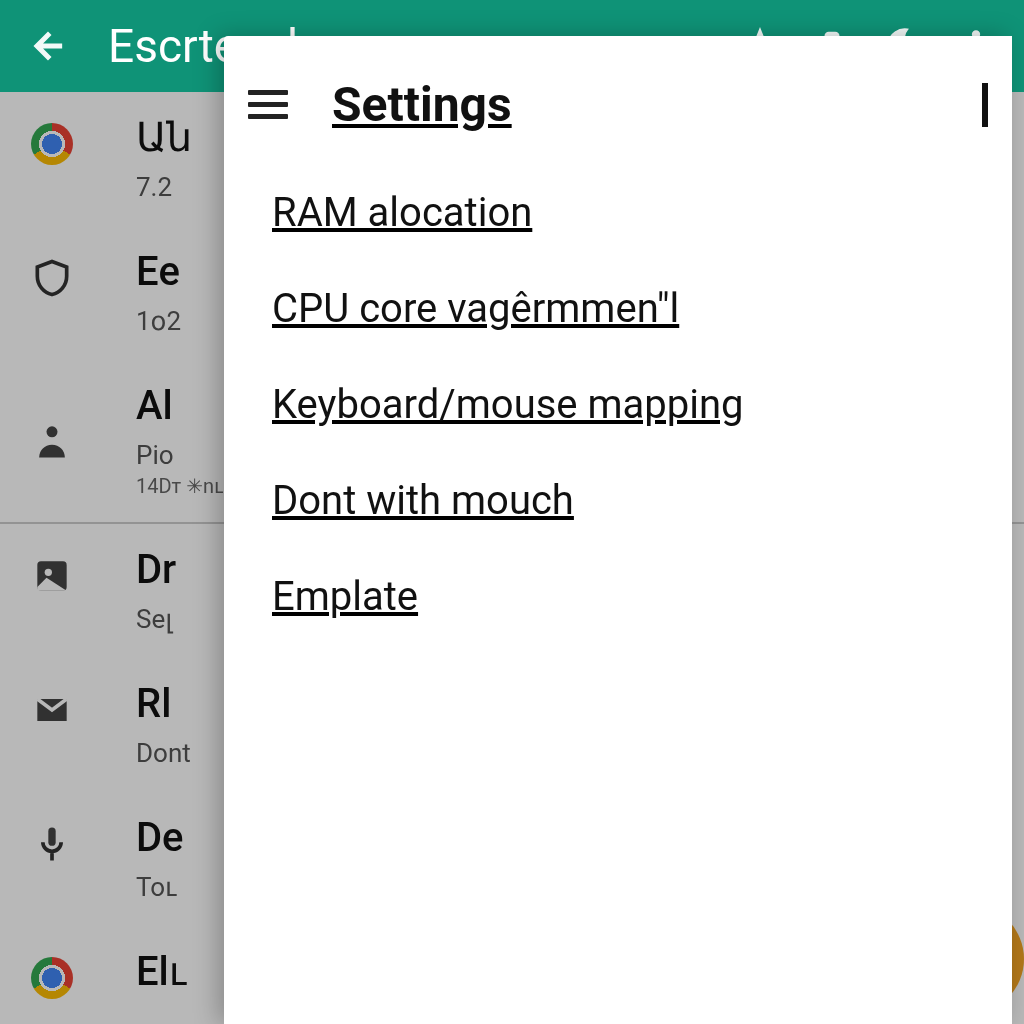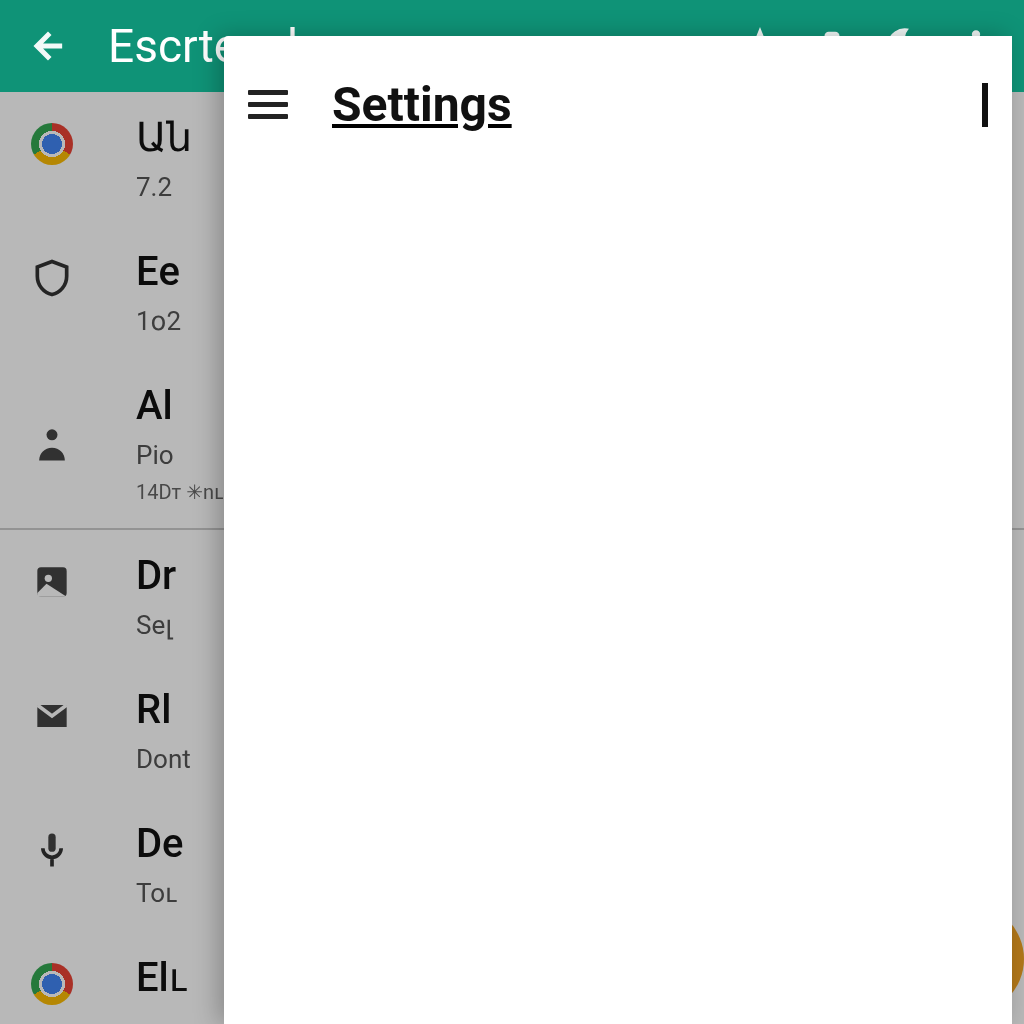--- a/index.html
+++ b/index.html
@@ -51,21 +51,21 @@
   .bg-row .row-icon {
     width: 56px; height: 56px;
     display: flex; align-items: center; justify-content: center;
     margin-right: 56px;
     flex: 0 0 56px;
   }
   .bg-row .row-icon svg { width: 44px; height: 44px; fill: #444; }
   .bg-row .row-text { display: flex; flex-direction: column; }
   .bg-row .row-title { font-size: 40px; color: #111; font-weight: 500; line-height: 1.1; }
   .bg-row .row-sub { font-size: 26px; color: #555; margin-top: 12px; }
-  .bg-row .row-sub2 { font-size: 20px; color: #666; margin-top: 10px; }
+  .bg-row .row-sub2 { font-size: 20px; color: #666; margin-top: 4px; }
   .bg-divider { height: 2px; background: #ccc; margin: 0; }
 
   .fab {
     position: absolute;
     right: 0px;
     bottom: 10px;
     width: 110px; height: 110px;
     background: #f5a623;
     border-radius: 50%;
   }
@@ -256,13 +256,20 @@
 <div class="panel">
   <div class="panel-header">
     <div class="hamburger">
       <span></span>
         <span></span>
         <span></span>
     </div>
     <div class="panel-title">Settings</div>
     <div class="panel-cursor"></div>
   </div>
+  <div class="panel-items">
+    <div class="panel-item">RAM alocation</div>
+    <div class="panel-item">CPU core vagêrmmen"l</div>
+    <div class="panel-item">Keyboard/mouse mapping</div>
+    <div class="panel-item">Dont with mouch</div>
+    <div class="panel-item">Emplate</div>
+  </div>
 </div>
 
 </body></html>

